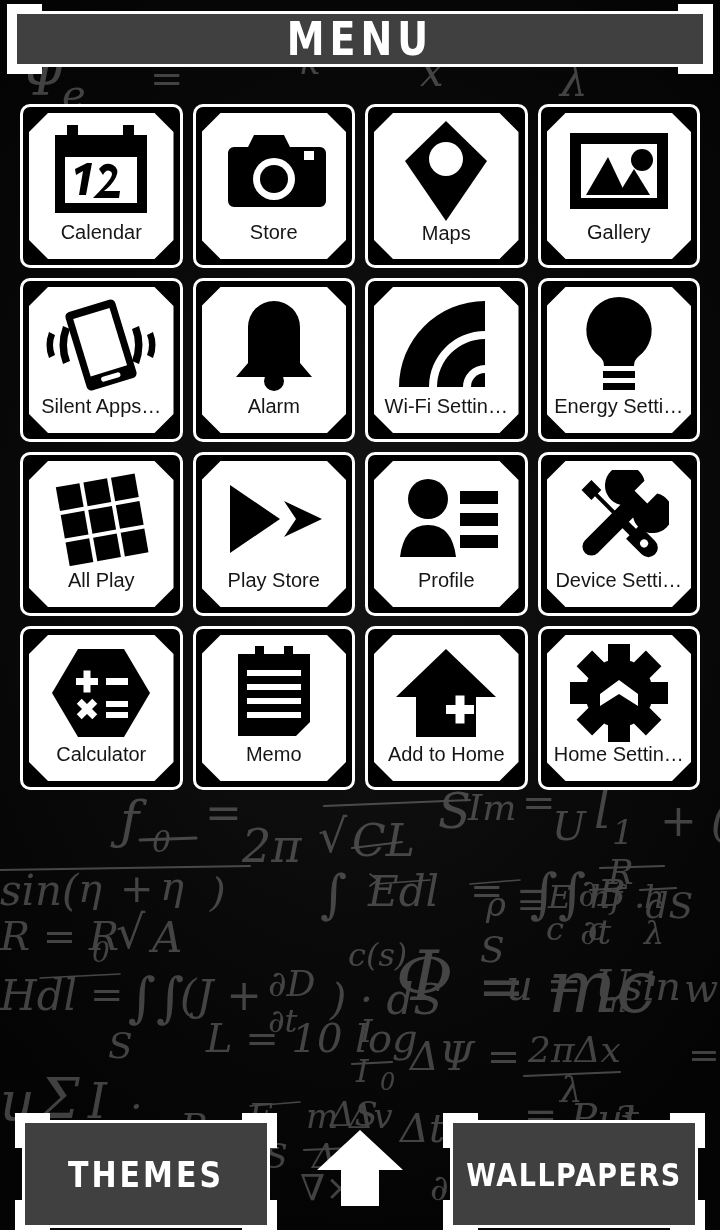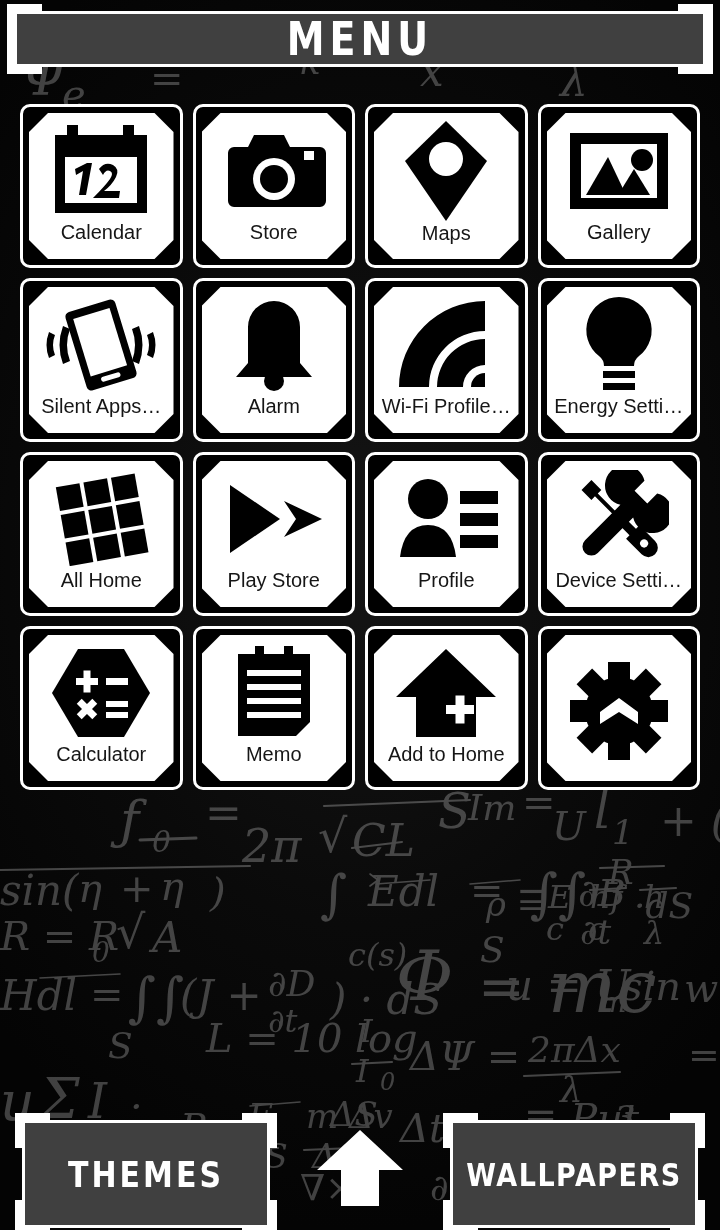--- a/index.html
+++ b/index.html
@@ -445,21 +445,21 @@
     <div class="tile-face">
       <div class="tile-icon">
         <svg width="98" height="92" viewBox="0 0 98 92">
           <g fill="#000">
             <path d="M88 2 v30 A56 56 0 0 0 32 88 h-30 A86 86 0 0 1 88 2 Z"></path>
             <path d="M88 40 v26 A22 22 0 0 0 66 88 h-26 A48 48 0 0 1 88 40 Z"></path>
             <path d="M88 74 v14 h-14 a14 14 0 0 1 14 -14 Z"></path>
           </g>
         </svg>
       </div>
-      <div class="tile-label">Wi-Fi Profile…</div>
+      <div class="tile-label">Wi-Fi Settin…</div>
     </div>
   </div>
 
   <div class="tile">
     <div class="tile-face">
       <div class="tile-icon">
         <svg width="86" height="100" viewBox="0 0 86 100">
           <path d="M43 2 a33 33 0 0 1 20 59 q-5 4 -5 10 h-30 q0 -6 -5 -10 a33 33 0 0 1 20 -59 z" fill="#000"></path>
           <rect x="27" y="76" width="32" height="7" fill="#000"></rect>
           <rect x="27" y="88" width="32" height="7" fill="#000"></rect>
@@ -479,21 +479,21 @@
             <rect x="66" y="8" width="24" height="24"></rect>
             <rect x="10" y="36" width="24" height="24"></rect>
             <rect x="38" y="36" width="24" height="24"></rect>
             <rect x="66" y="36" width="24" height="24"></rect>
             <rect x="10" y="64" width="24" height="24"></rect>
             <rect x="38" y="64" width="24" height="24"></rect>
             <rect x="66" y="64" width="24" height="24"></rect>
           </g>
         </svg>
       </div>
-      <div class="tile-label">All Home</div>
+      <div class="tile-label">All Play</div>
     </div>
   </div>
 
   <div class="tile">
     <div class="tile-face">
       <div class="tile-icon">
         <svg width="104" height="80" viewBox="0 0 104 80">
           <path d="M8 6 L58 40 L8 74 Z" fill="#000"></path>
           <path d="M62 22 L100 40 L62 58 L74 40 Z" fill="#000"></path>
         </svg>
@@ -603,20 +603,21 @@
             <rect x="0" y="38" width="98" height="22"></rect>
             <g transform="rotate(45 49 49)">
               <rect x="38" y="0" width="22" height="98"></rect>
               <rect x="0" y="38" width="98" height="22"></rect>
             </g>
             <circle cx="49" cy="49" r="34"></circle>
           </g>
           <path d="M30 50 L49 36 L68 50 L68 62 L49 50 L30 62 Z" fill="#fff"></path>
         </svg>
       </div>
+      <div class="tile-label">Home Settin…</div>
     </div>
   </div>
 
 </div>
 
 <div id="bottom-bar">
 
   <div id="themes-button" class="bottom-btn bracket-frame">
     <span class="edge-t"></span>
     <span class="edge-b"></span>

